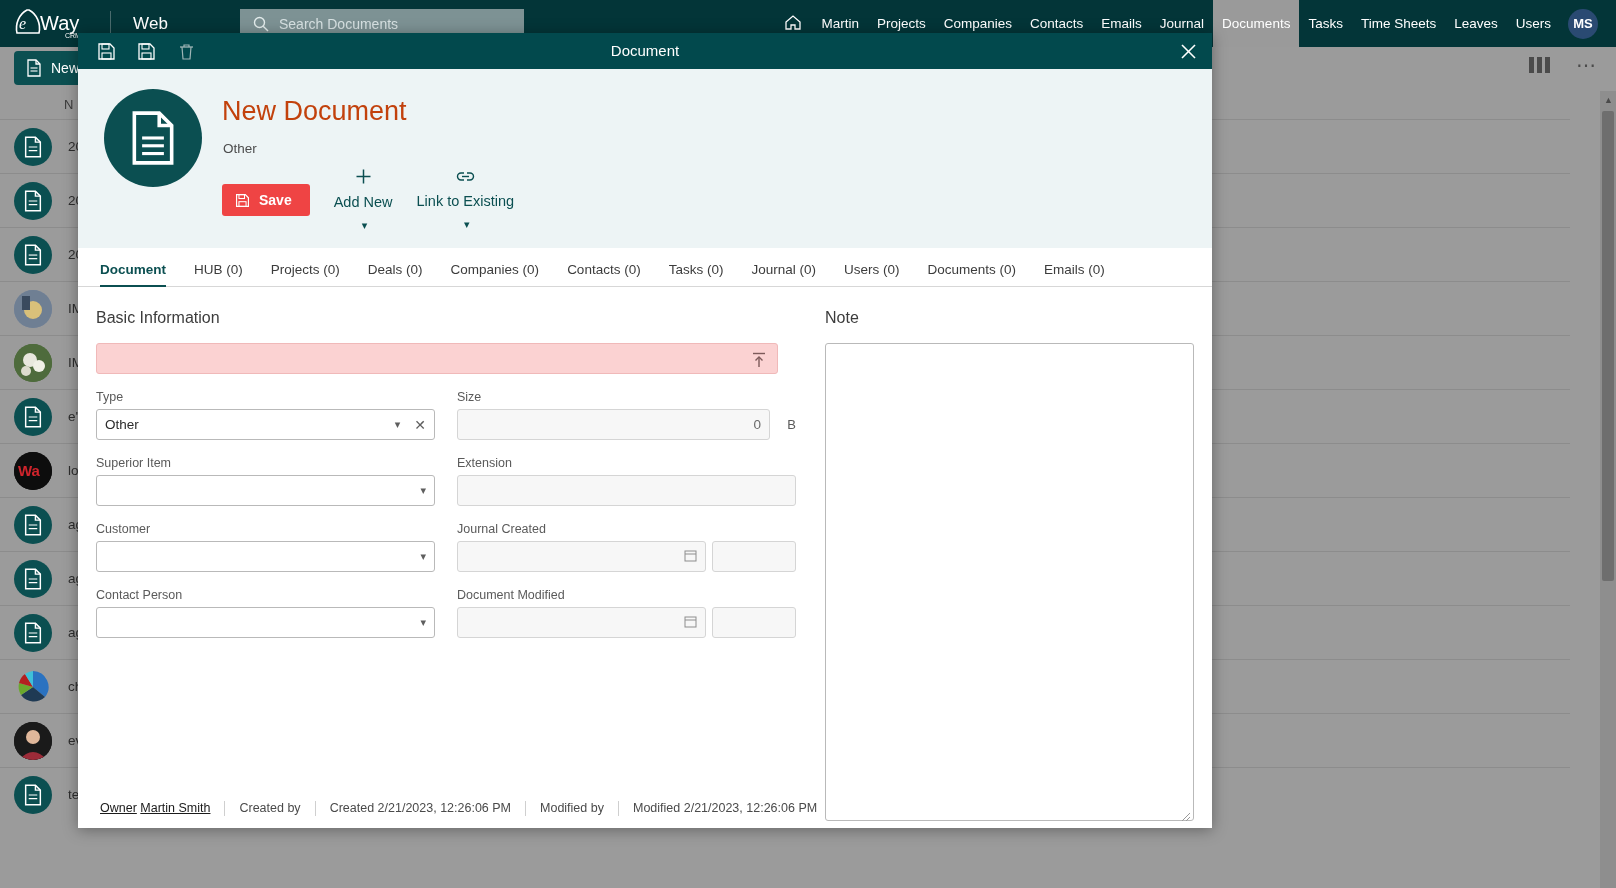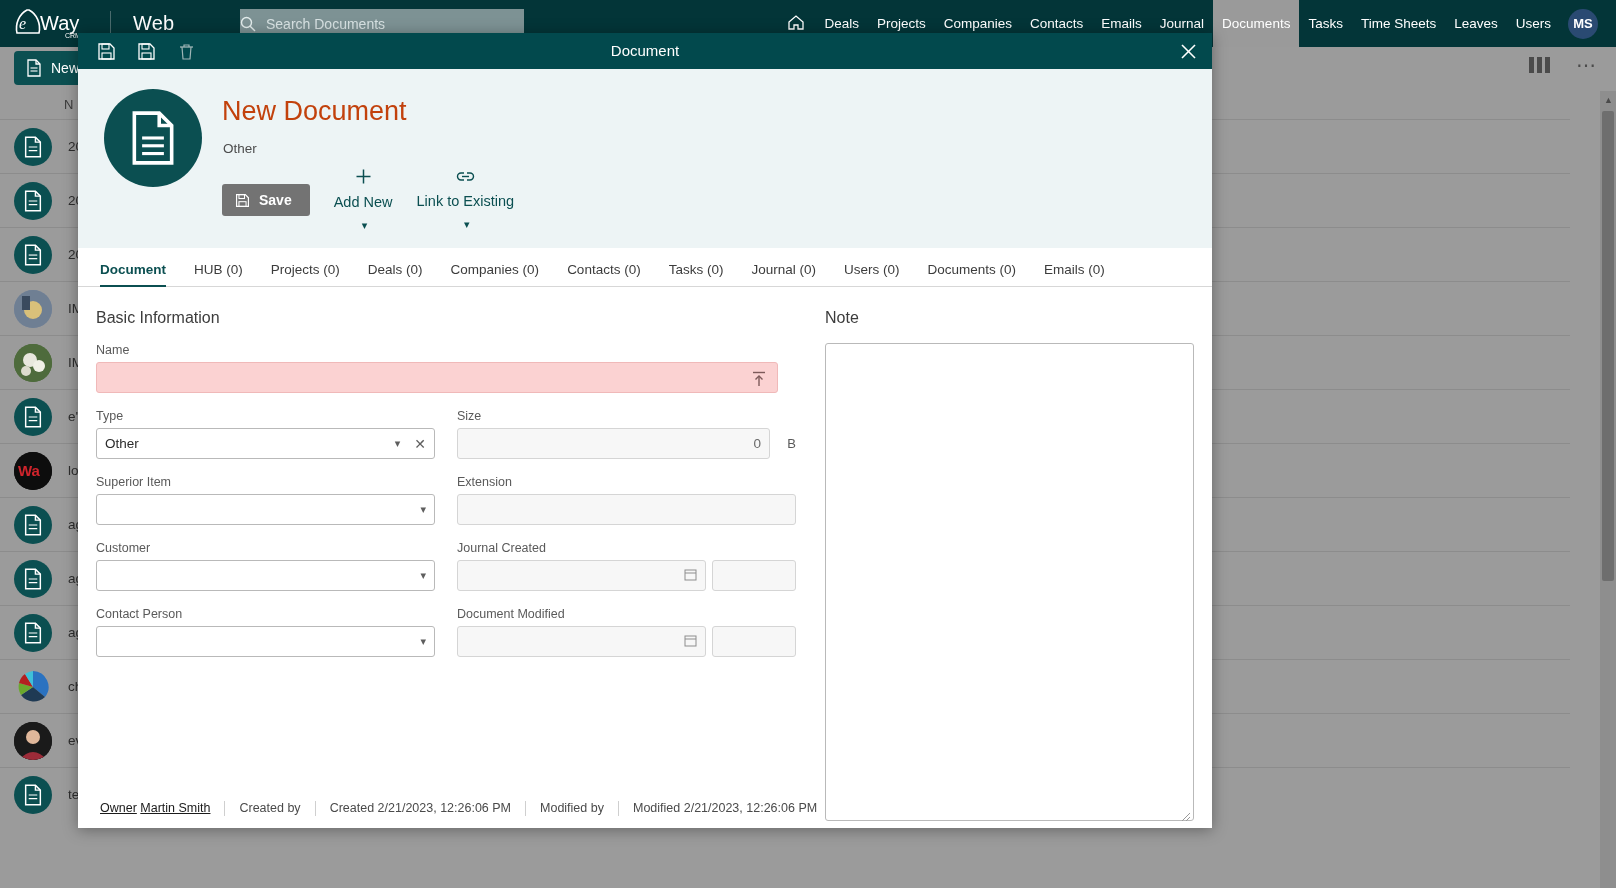--- a/index.html
+++ b/index.html
@@ -13,25 +13,25 @@
 
   
   .topnav {
     position: absolute; top: 0; left: 0; width: 1616px; height: 47px;
     background: #033538; display: flex; align-items: center; z-index: 1;
   }
   .brand { width: 110px; display: flex; align-items: center; justify-content: center; }
   .brand svg { display: block; }
   .nav-divider { width: 1px; height: 26px; background: #4a6b6d; }
   .app-label {
-    color: #ffffff; font-size: 20px; margin-left: 22px; letter-spacing: .2px;
+    color: #ffffff; font-size: 17px; margin-left: 22px; letter-spacing: .2px;
   }
   .searchbox {
     position: absolute; left: 240px; top: 9px; width: 284px; height: 30px;
-    background: #7d9294; display: flex; align-items: center; padding: 0 0;
+    background: #7d9294; display: flex; align-items: center; padding: 0 13px;
   }
   .searchbox .mag { width: 16px; height: 16px; flex: 0 0 16px; margin-right: 10px; }
   .searchbox input {
     background: transparent; border: 0; outline: none; color: #e8eff0;
     font-size: 14px; font-family: "Liberation Sans", sans-serif; width: 100%;
   }
   .searchbox input::placeholder { color: #d8e2e3; }
 
   .navlinks {
     position: absolute; right: 8px; top: 0; height: 47px;
@@ -133,21 +133,21 @@
     position: absolute; left: 144px; top: 27px; font-size: 27px;
     color: #c2410c; font-weight: 400;
   }
   .hero-sub {
     position: absolute; left: 145px; top: 72px; font-size: 13.5px; color: #4c4c4c;
   }
   .hero-actions {
     position: absolute; left: 144px; top: 99px; display: flex; align-items: center; gap: 0;
   }
   .btn-save {
-    background: #737373; color: #ffffff; height: 32px; padding: 0 18px 0 13px;
+    background: #ef4444; color: #ffffff; height: 32px; padding: 0 18px 0 13px;
     border-radius: 3px; font-size: 14px; font-weight: 700;
     display: flex; align-items: center; gap: 9px;
   }
   .hero-link {
     display: flex; align-items: center; gap: 9px; color: #0b4f51;
     font-size: 14.5px; margin-left: 24px; white-space: nowrap; flex-direction: column;
   }
   .hero-link .chev { font-size: 11px; margin-left: 3px; }
 
   .tabs {
@@ -250,21 +250,21 @@
       </span>
       <input type="text" placeholder="Search Documents" style="">
     </div>
 
     <nav class="navlinks">
       <a class="home" href="#">
         <svg width="18" height="17" viewBox="0 0 18 17">
           <path d="M2 8 L9 2 L16 8 V15 H11 V11 H7 V15 H2 Z" fill="none" stroke="#ffffff" stroke-width="1.3"></path>
         </svg>
       </a>
-      <a href="#">Deals</a>
+      <a href="#">Martin</a>
       <a href="#">Projects</a>
       <a href="#">Companies</a>
       <a href="#">Contacts</a>
       <a href="#">Emails</a>
       <a href="#">Journal</a>
       <a href="#" class="active">Documents</a>
       <a href="#">Tasks</a>
       <a href="#">Time Sheets</a>
       <a href="#">Leaves</a>
       <a href="#">Users</a>
@@ -535,21 +535,20 @@
       <div class="tab">Documents (0)</div>
       <div class="tab">Emails (0)</div>
     </div>
 
     <div class="body">
 
       <div class="col-left">
         <div class="section-title">Basic Information</div>
 
         <div class="fld">
-          <label class="fld-label">Name</label>
           <div class="inp error name-field">
             <span class="upload-ic">
               <svg width="16" height="17" viewBox="0 0 16 17">
                 <line x1="2" y1="2.5" x2="14" y2="2.5" stroke="#7d5a5a" stroke-width="1.4"></line>
                 <line x1="8" y1="16" x2="8" y2="6" stroke="#7d5a5a" stroke-width="1.4"></line>
                 <path d="M4.5 9.5 L8 6 L11.5 9.5" fill="none" stroke="#7d5a5a" stroke-width="1.4"></path>
               </svg>
             </span>
           </div>
         </div>

